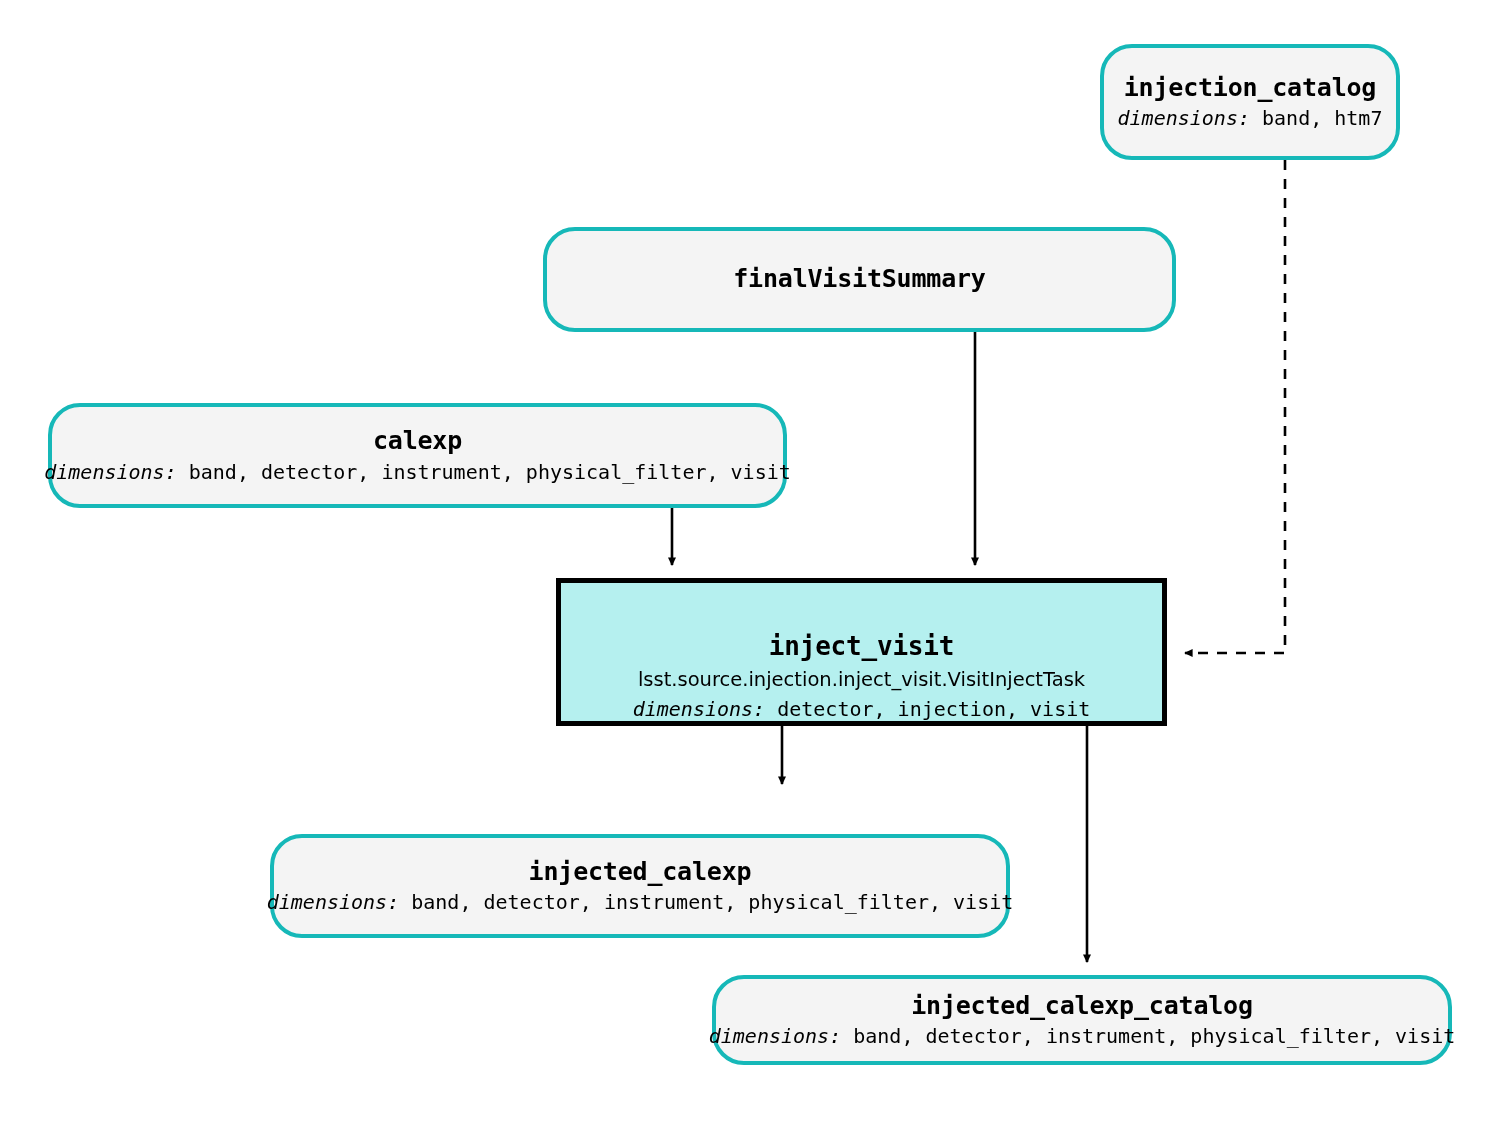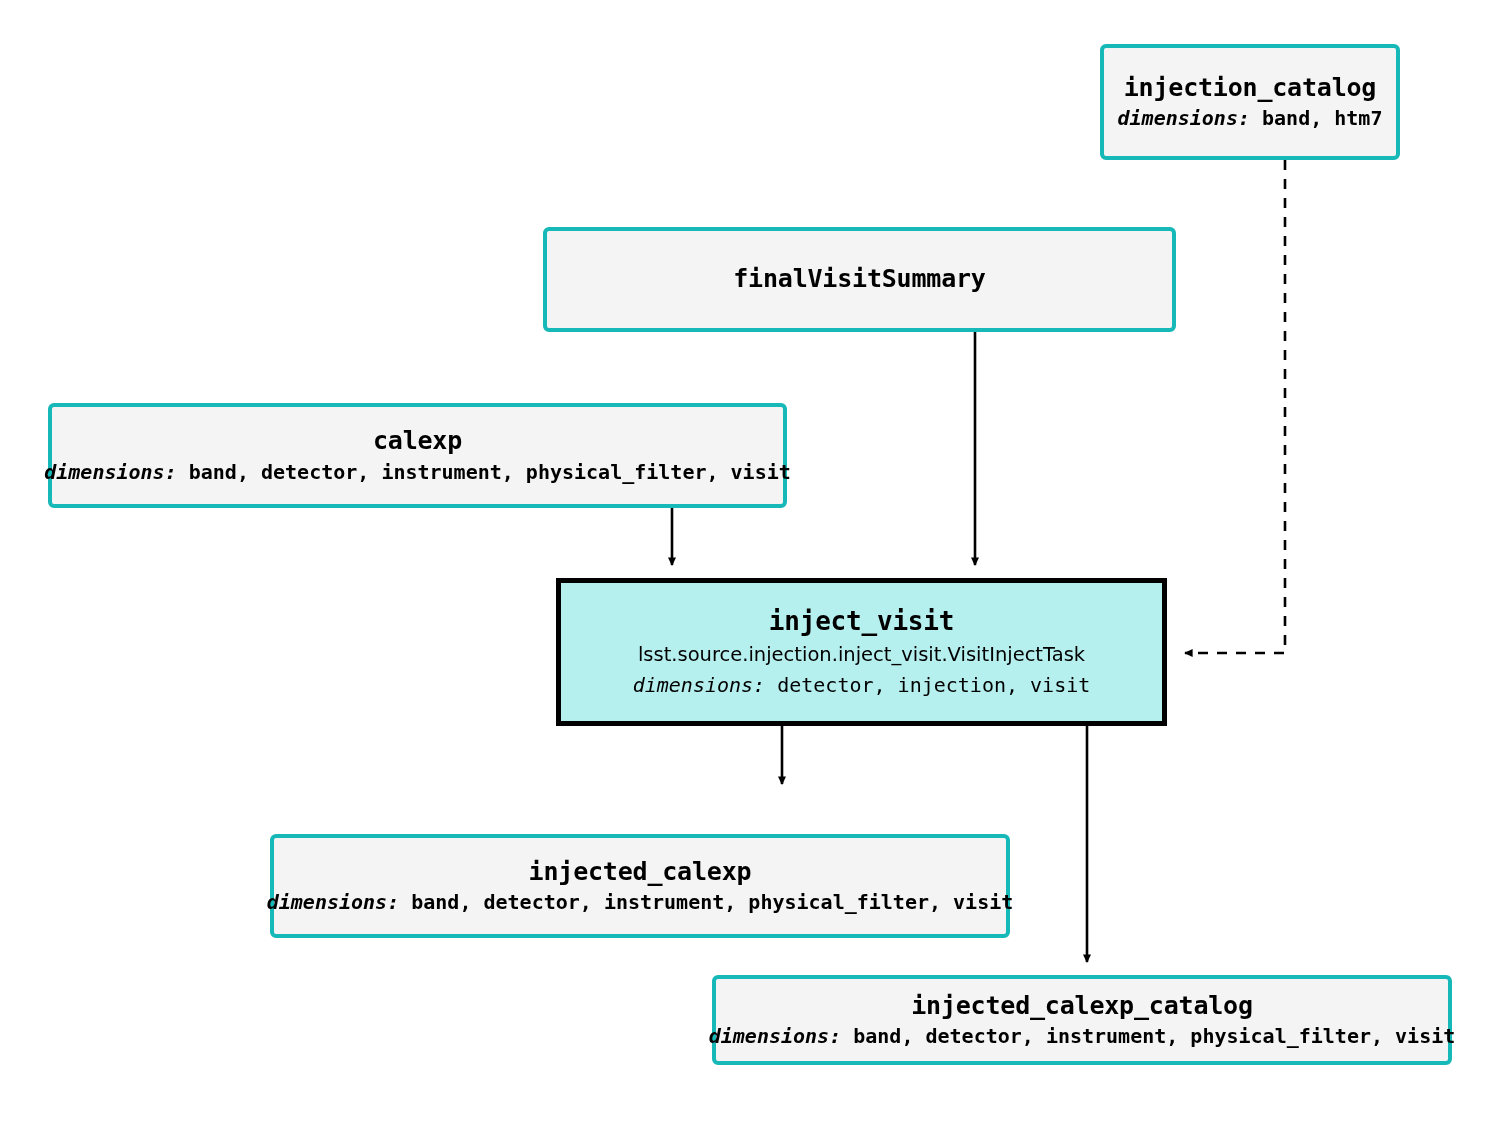--- a/index.html
+++ b/index.html
@@ -28,21 +28,21 @@
     position: absolute;
     box-sizing: border-box;
     display: flex;
     flex-direction: column;
     align-items: center;
     justify-content: center;
   }
   .node.dataset {
     background: #f4f4f4;
     border: 4px solid #16b8b8;
-    border-radius: 6px;
+    border-radius: 32px;
   }
   .node.task {
     background: #b5f0ef;
     border: 5px solid #000000;
     border-radius: 0;
   }
   .node-title {
     font-family: "DejaVu Sans Mono", "Liberation Mono", monospace;
     font-weight: bold;
     font-size: 25px;
@@ -65,21 +65,20 @@
   }
   .node-dims {
     font-family: "DejaVu Sans Mono", "Liberation Mono", monospace;
     font-size: 20px;
     color: #000000;
     white-space: nowrap;
     line-height: 1.2;
   }
   .node.dataset .node-dims {
     margin-top: 4px;
-    font-weight: bold;
   }
   .dims-label {
     font-style: italic;
   }
 </style>
 </head>
 <body>
 
 <div id="canvas">
 
@@ -103,21 +102,21 @@
         <div class="node-title">injection_catalog</div>
         <div class="node-dims"><span class="dims-label">dimensions:</span> <span>band, htm7</span></div>
       </div>
       <div class="node dataset" style="left: 543px; top: 227px; width: 633px; height: 105px; gap: 12px;">
         <div class="node-title">finalVisitSummary</div>
       </div>
       <div class="node dataset" style="left: 48px; top: 403px; width: 739px; height: 105px;">
         <div class="node-title">calexp</div>
         <div class="node-dims"><span class="dims-label">dimensions:</span> <span>band, detector, instrument, physical_filter, visit</span></div>
       </div>
-      <div class="node task" style="left: 556px; top: 578px; width: 611px; height: 148px;">
+      <div class="node task" style="left: 556px; top: 578px; width: 611px; height: 148px; justify-content: flex-end;">
         <div class="node-title">inject_visit</div>
         <div class="node-class">lsst.source.injection.inject_visit.VisitInjectTask</div>
         <div class="node-dims"><span class="dims-label">dimensions:</span> <span>detector, injection, visit</span></div>
       </div>
       <div class="node dataset" style="left: 270px; top: 834px; width: 740px; height: 104px;">
         <div class="node-title">injected_calexp</div>
         <div class="node-dims"><span class="dims-label">dimensions:</span> <span>band, detector, instrument, physical_filter, visit</span></div>
       </div>
       <div class="node dataset" style="left: 712px; top: 975px; width: 740px; height: 90px;">
         <div class="node-title">injected_calexp_catalog</div>

